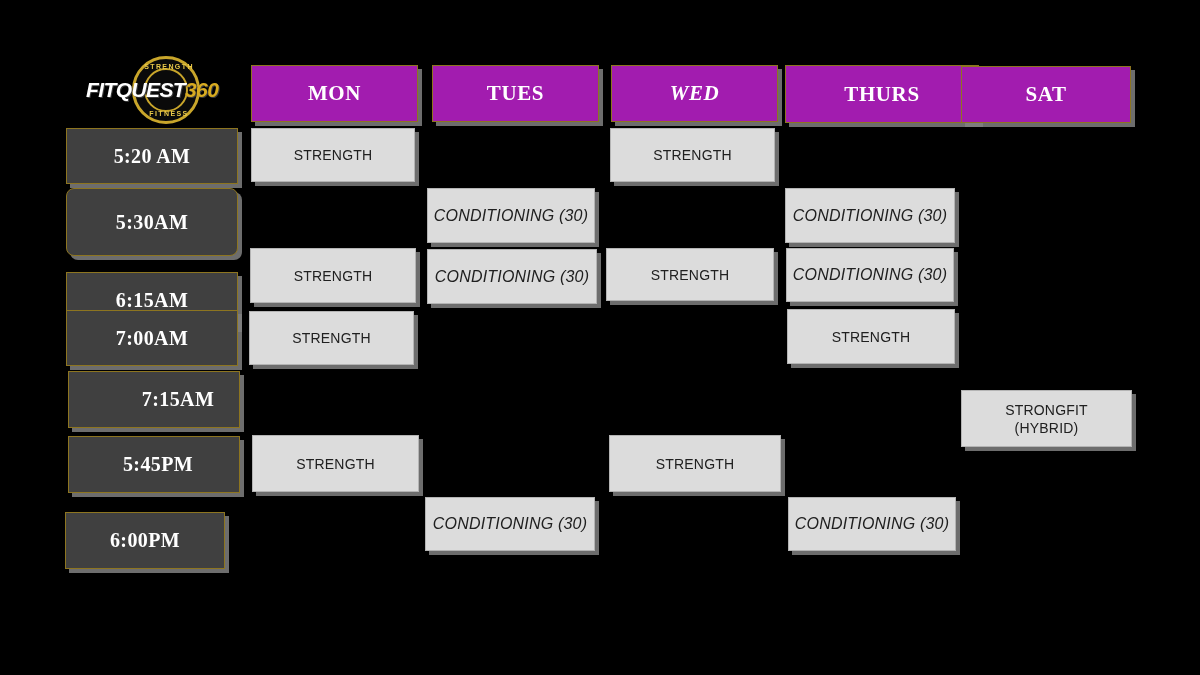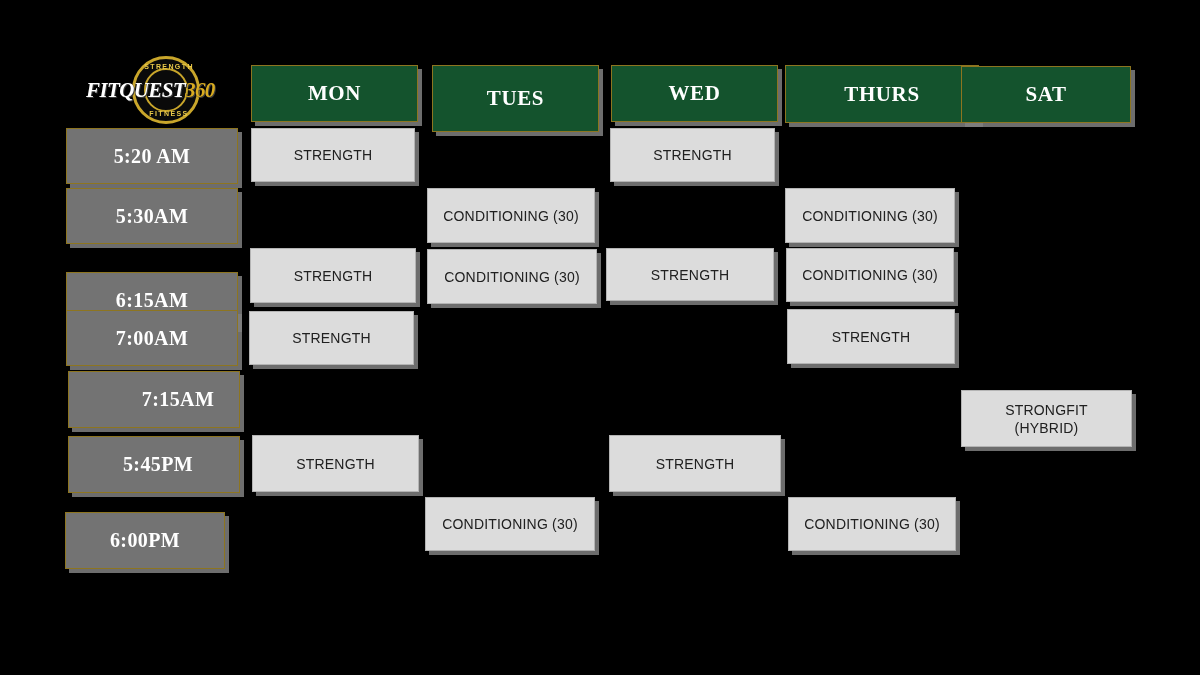--- a/index.html
+++ b/index.html
@@ -60,21 +60,21 @@
     font-weight: bold;
     font-family: "Liberation Sans", sans-serif;
   }
   #badge-arc-top { top: 4px; }
   #badge-arc-bottom { bottom: 4px; }
   #logo-wordmark {
     position: absolute;
     left: 0px;
     top: 22px;
     width: 160px;
-    font-family: Liberation Serif, serif;
+    font-family: Liberation Sans, sans-serif;
     font-weight: bold;
     font-style: italic;
     font-size: 21px;
     letter-spacing: -0.6px;
     line-height: 24px;
     white-space: nowrap;
   }
   #logo-fitquest {
     color: #ffffff;
     text-shadow: 1px 1px 0 #3a3a3a;
@@ -88,71 +88,71 @@
   .cell {
     position: absolute;
     box-sizing: border-box;
     display: flex;
     align-items: center;
     justify-content: center;
     text-align: center;
     box-shadow: 4px 4px 0 0 rgba(128,128,128,0.85);
   }
   .hdr {
-    background: #14532d;
+    background: #a21caf;
     border: 1px solid #8d7520;
     color: #ffffff;
     font-family: "Liberation Serif", serif;
     font-weight: bold;
     font-size: 21px;
     letter-spacing: 0.6px;
   }
   .timecell {
-    background: #737373;
+    background: #404040;
     border: 1px solid #8d7520;
     color: #ffffff;
     font-family: "Liberation Serif", serif;
     font-weight: bold;
     font-size: 20px;
     letter-spacing: 0.4px;
   }
   .classcell {
     background: #dcdcdc;
     border: 1px solid #b4b4b4;
     color: #202020;
     font-family: "Liberation Sans", sans-serif;
     font-weight: normal;
     font-size: 14px;
     letter-spacing: 0.2px;
     line-height: 18px;
   }
-  .classcell.small { font-size: 14px; }
+  .classcell.small { font-size: 16px; font-style: italic; }
 </style>
 </head>
 <body>
 
 <div id="canvas">
 
   <div id="logo">
     <div id="logo-badge">
       <div id="logo-badge-inner"></div>
       <div class="badge-arc" id="badge-arc-top">STRENGTH</div>
       <div class="badge-arc" id="badge-arc-bottom">FITNESS</div>
     </div>
     <div id="logo-wordmark"><span id="logo-fitquest">FITQUEST</span><span id="logo-360">360</span></div>
   </div>
 
   <div id="grid-root">
       <div class="cell hdr" style="left: 251px; top: 65px; width: 167px; height: 57px;">MON</div>
-      <div class="cell hdr" style="left: 432px; top: 65px; width: 167px; height: 67px;">TUES</div>
-      <div class="cell hdr" style="left: 611px; top: 65px; width: 167px; height: 57px;">WED</div>
+      <div class="cell hdr" style="left: 432px; top: 65px; width: 167px; height: 57px;">TUES</div>
+      <div class="cell hdr" style="left: 611px; top: 65px; width: 167px; height: 57px; font-style: italic;">WED</div>
       <div class="cell hdr" style="left: 785px; top: 65px; width: 194px; height: 58px;">THURS</div>
       <div class="cell hdr" style="left: 961px; top: 66px; width: 170px; height: 57px;">SAT</div>
       <div class="cell timecell" style="left: 66px; top: 128px; width: 172px; height: 56px;">5:20 AM</div>
-      <div class="cell timecell" style="left: 66px; top: 188px; width: 172px; height: 56px;">5:30AM</div>
+      <div class="cell timecell" style="left: 66px; top: 188px; width: 172px; height: 68px; border-radius: 8px;">5:30AM</div>
       <div class="cell timecell" style="left: 66px; top: 248px; width: 172px; height: 56px; margin-top: 24px;">6:15AM</div>
       <div class="cell timecell" style="left: 66px; top: 310px; width: 172px; height: 56px;">7:00AM</div>
       <div class="cell timecell" style="left: 68px; top: 371px; width: 172px; height: 57px; padding-left: 48px;">7:15AM</div>
       <div class="cell timecell" style="left: 68px; top: 436px; width: 172px; height: 57px; padding-left: 8px;">5:45PM</div>
       <div class="cell timecell" style="left: 65px; top: 496px; width: 160px; height: 57px; margin-top: 16px;">6:00PM</div>
       <div class="cell classcell" style="left: 251px; top: 128px; width: 164px; height: 54px;">STRENGTH</div>
       <div class="cell classcell" style="left: 610px; top: 128px; width: 165px; height: 54px;">STRENGTH</div>
       <div class="cell classcell small" style="left: 427px; top: 188px; width: 168px; height: 55px;">CONDITIONING (30)</div>
       <div class="cell classcell small" style="left: 785px; top: 188px; width: 170px; height: 55px;">CONDITIONING (30)</div>
       <div class="cell classcell" style="left: 250px; top: 248px; width: 166px; height: 55px;">STRENGTH</div>

